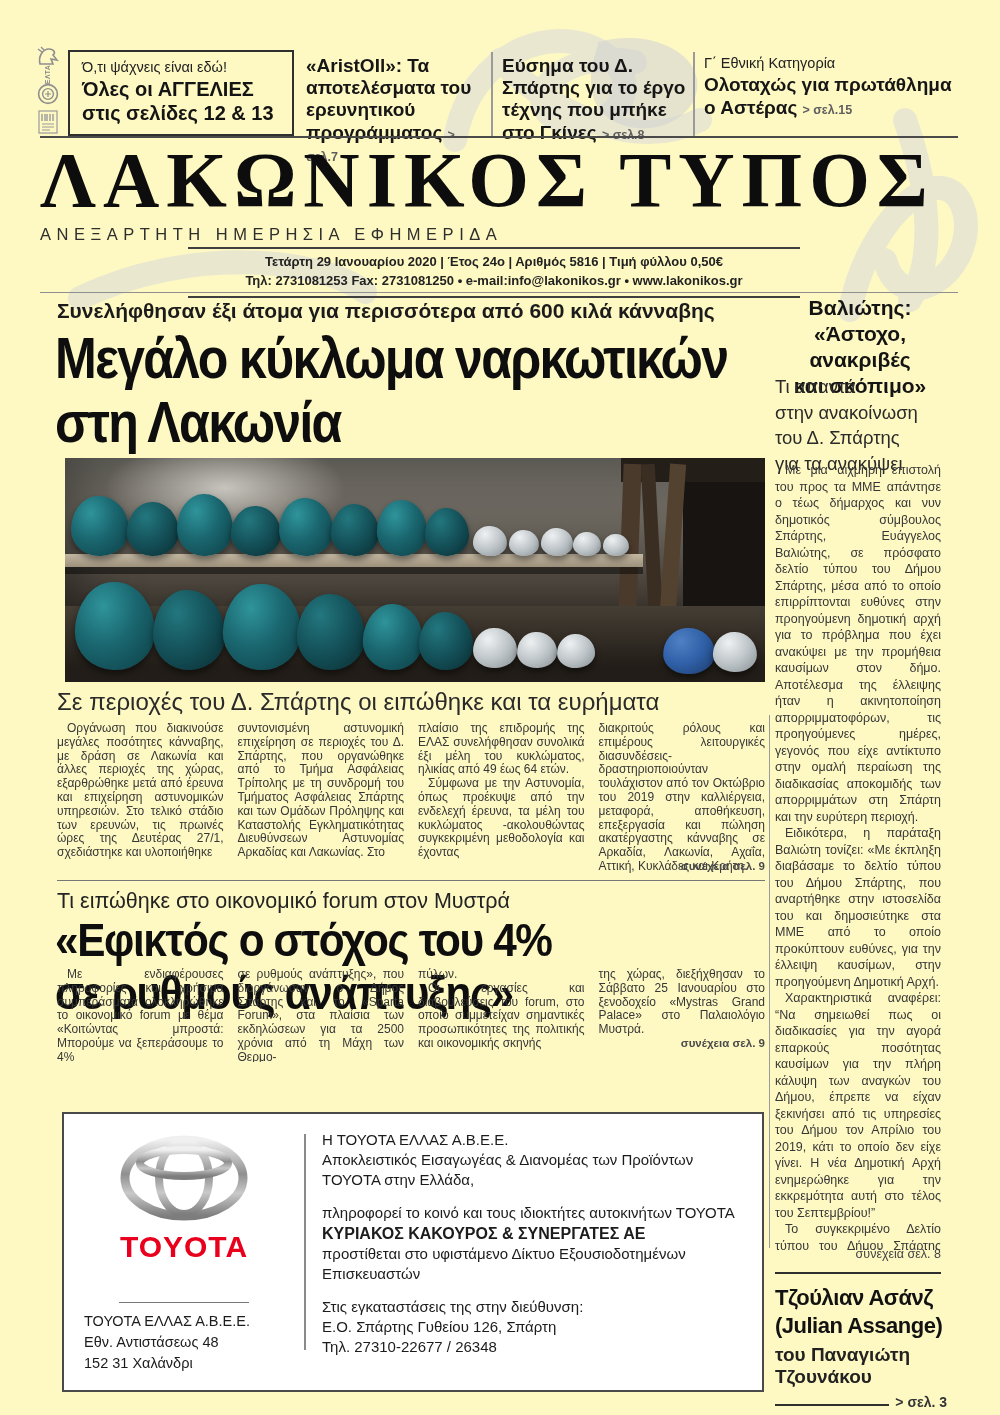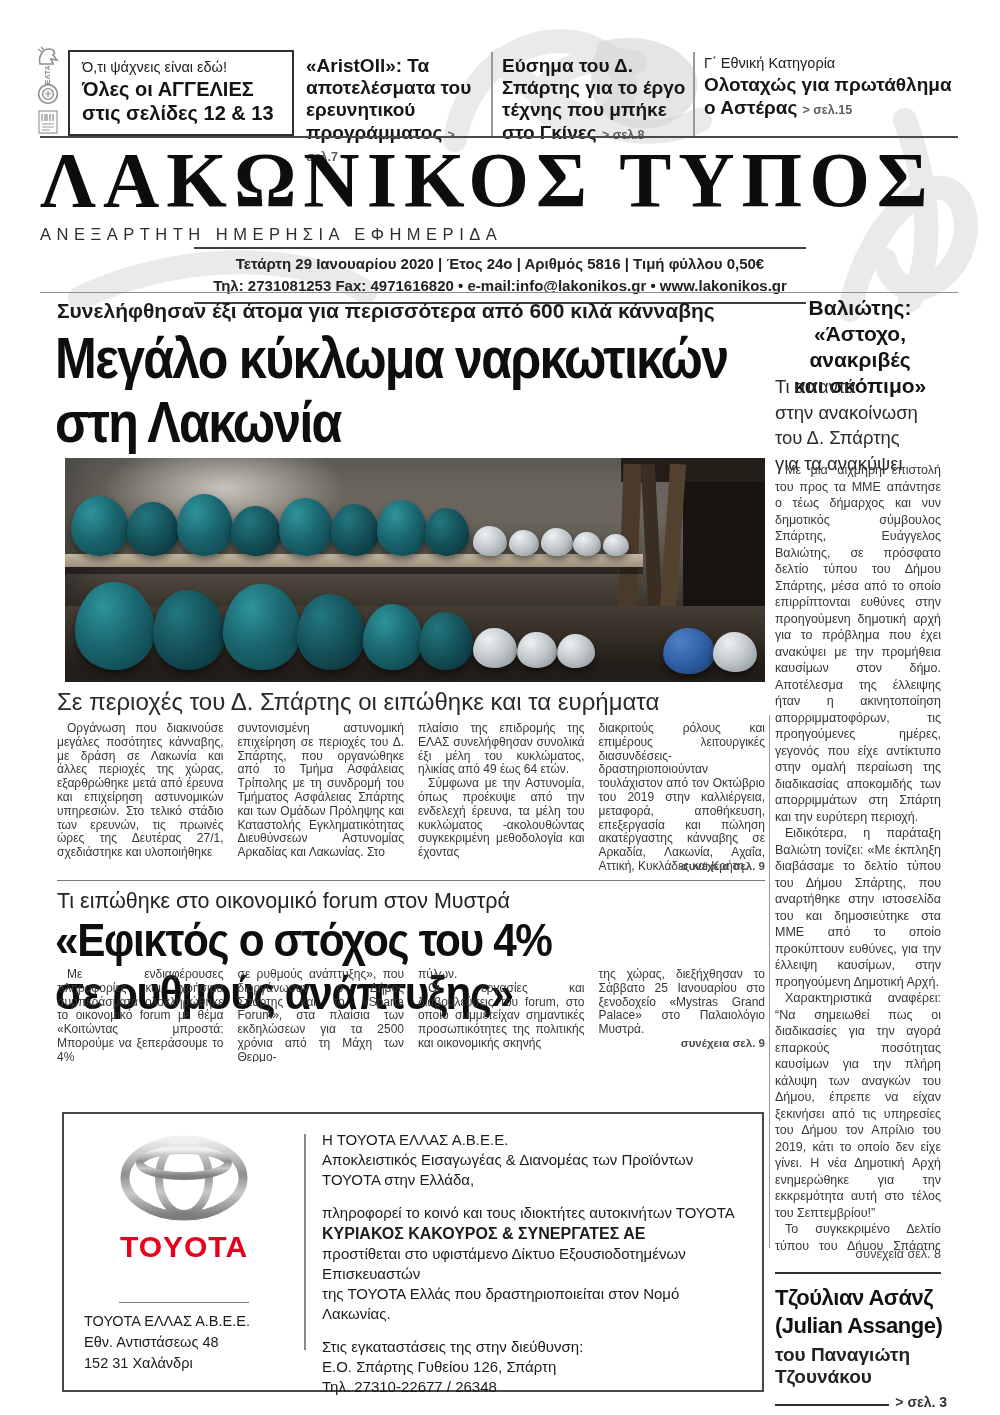--- a/index.html
+++ b/index.html
@@ -1,16 +1,16 @@
 <!DOCTYPE html>
 <html><head>
 <meta charset="utf-8">
 <style>
   html,body{margin:0;padding:0;background:#e8e8e8;}
-  .page{position:relative;width:1000px;height:1415px;margin:0 auto;background:#ffffff;
+  .page{position:relative;width:1000px;height:1415px;margin:0 auto;background:#fef9c3;
         font-family:"Liberation Sans",sans-serif;color:#1a1a1a;overflow:hidden;}
   .page *{box-sizing:border-box;}
   .abs{position:absolute;}
   
   .wm{position:absolute;left:0;top:0;z-index:0;pointer-events:none;}
   .z{position:absolute;z-index:1;}
 
   
   .strip-icons{left:34px;top:46px;width:28px;display:flex;flex-direction:column;align-items:center;gap:5px;color:#8f8f8f;}
   .elta-label{font-size:7px;font-weight:bold;letter-spacing:.5px;transform:rotate(-90deg);color:#8a8a8a;}
@@ -25,22 +25,22 @@
   .t4 .kick{font-size:14.5px;font-weight:normal;color:#222;margin-bottom:2px;line-height:1.2;}
   .vdiv{width:0;border-left:2px solid #9a9a9a;height:84px;top:52px;}
   .vd1{left:491px;} .vd2{left:693px;}
   .hr1{left:40px;right:42px;top:136px;border-top:2px solid #4a4a4a;}
 
   
   .masthead{left:40px;right:42px;top:141px;}
   .masthead .title{font-family:"Liberation Serif",serif;font-weight:bold;font-size:78px;
                    letter-spacing:7px;line-height:1;color:#0d0d0d;white-space:nowrap;}
   .masthead .subtitle{margin-top:6px;font-size:16.5px;letter-spacing:5.5px;color:#2e2e2e;}
-  .infobox{left:194px;width:612px;top:247px;border-top:2px solid #3f3f3f;border-bottom:2px solid #3f3f3f;
-           padding:4px 0 5px;text-align:center;font-size:15px;font-weight:bold;color:#222;line-height:1.45;}
+  .infobox{left:188px;width:612px;top:247px;border-top:2px solid #3f3f3f;border-bottom:2px solid #3f3f3f;
+           padding:4px 0 5px;text-align:center;font-size:13px;font-weight:bold;color:#222;line-height:1.45;}
   .hr2{left:40px;right:42px;top:292px;border-top:1px solid #8f8f8f;}
 
   
   .lead-kicker{left:57px;top:299px;font-size:21px;font-weight:bold;color:#1b1b1b;}
   .lead-headline{left:55px;top:327px;color:#0e0e0e;font-weight:bold;}
   .hl-line{display:inline-block;font-size:57px;line-height:1.12;letter-spacing:-2px;
            transform:scaleX(.88);transform-origin:left top;white-space:nowrap;}
   
   .photo{left:65px;top:458px;width:700px;height:224px;overflow:hidden;
          background:linear-gradient(180deg,#7d7a72 0%,#6b665e 28%,#4a443c 55%,#2a251f 78%,#1b1815 100%);
@@ -156,21 +156,21 @@
   </div>
 
   <div class="abs z hr1"></div>
 
   <div class="abs z masthead">
     <div class="title">ΛΑΚΩΝΙΚΟΣ ΤΥΠΟΣ</div>
     <div class="subtitle">ΑΝΕΞΑΡΤΗΤΗ ΗΜΕΡΗΣΙΑ ΕΦΗΜΕΡΙΔΑ</div>
   </div>
   <div class="abs z infobox">
     <div>Τετάρτη 29 Ιανουαρίου 2020 | Έτος 24ο | Αριθμός 5816 | Τιμή φύλλου 0,50€</div>
-    <div>Τηλ: 2731081253 Fax: 4971616820 • e-mail:info@lakonikos.gr • www.lakonikos.gr</div>
+    <div>Τηλ: 2731081253 Fax: 2731081250 • e-mail:info@lakonikos.gr • www.lakonikos.gr</div>
   </div>
   <div class="abs z hr2"></div>
 
   <div class="abs z lead-kicker">Συνελήφθησαν έξι άτομα για περισσότερα από 600 κιλά κάνναβης</div>
   <div class="abs z lead-headline">
     <span class="hl-line">Μεγάλο κύκλωμα ναρκωτικών</span><br>
     <span class="hl-line">στη Λακωνία</span>
   </div>
 
   <div class="abs z photo" id="photo-canvas">
@@ -293,21 +293,20 @@
       </div>
     </div>
     <div class="ad-vline"></div>
     <div class="ad-right">
       <div>Η ΤΟΥΟΤΑ ΕΛΛΑΣ Α.Β.Ε.Ε.</div>
       <div>Αποκλειστικός Εισαγωγέας &amp; Διανομέας των Προϊόντων ΤΟΥΟΤΑ στην Ελλάδα,</div>
       <div class="gap"></div>
       <div>πληροφορεί το κοινό και τους ιδιοκτήτες αυτοκινήτων ΤΟΥΟΤΑ</div>
       <div class="b">ΚΥΡΙΑΚΟΣ ΚΑΚΟΥΡΟΣ &amp; ΣΥΝΕΡΓΑΤΕΣ ΑΕ</div>
       <div>προστίθεται στο υφιστάμενο Δίκτυο Εξουσιοδοτημένων Επισκευαστών</div>
-      <div>της ΤΟΥΟΤΑ Ελλάς που δραστηριοποιείται στον Νομό Λακωνίας.</div>
       <div class="gap"></div>
       <div>Στις εγκαταστάσεις της στην διεύθυνση:</div>
       <div>Ε.Ο. Σπάρτης Γυθείου 126, Σπάρτη</div>
       <div>Τηλ. 27310-22677 / 26348</div>
 
     </div>
   </div>
 
   <div class="abs z sidebar-title">
     <p>Βαλιώτης:</p>

